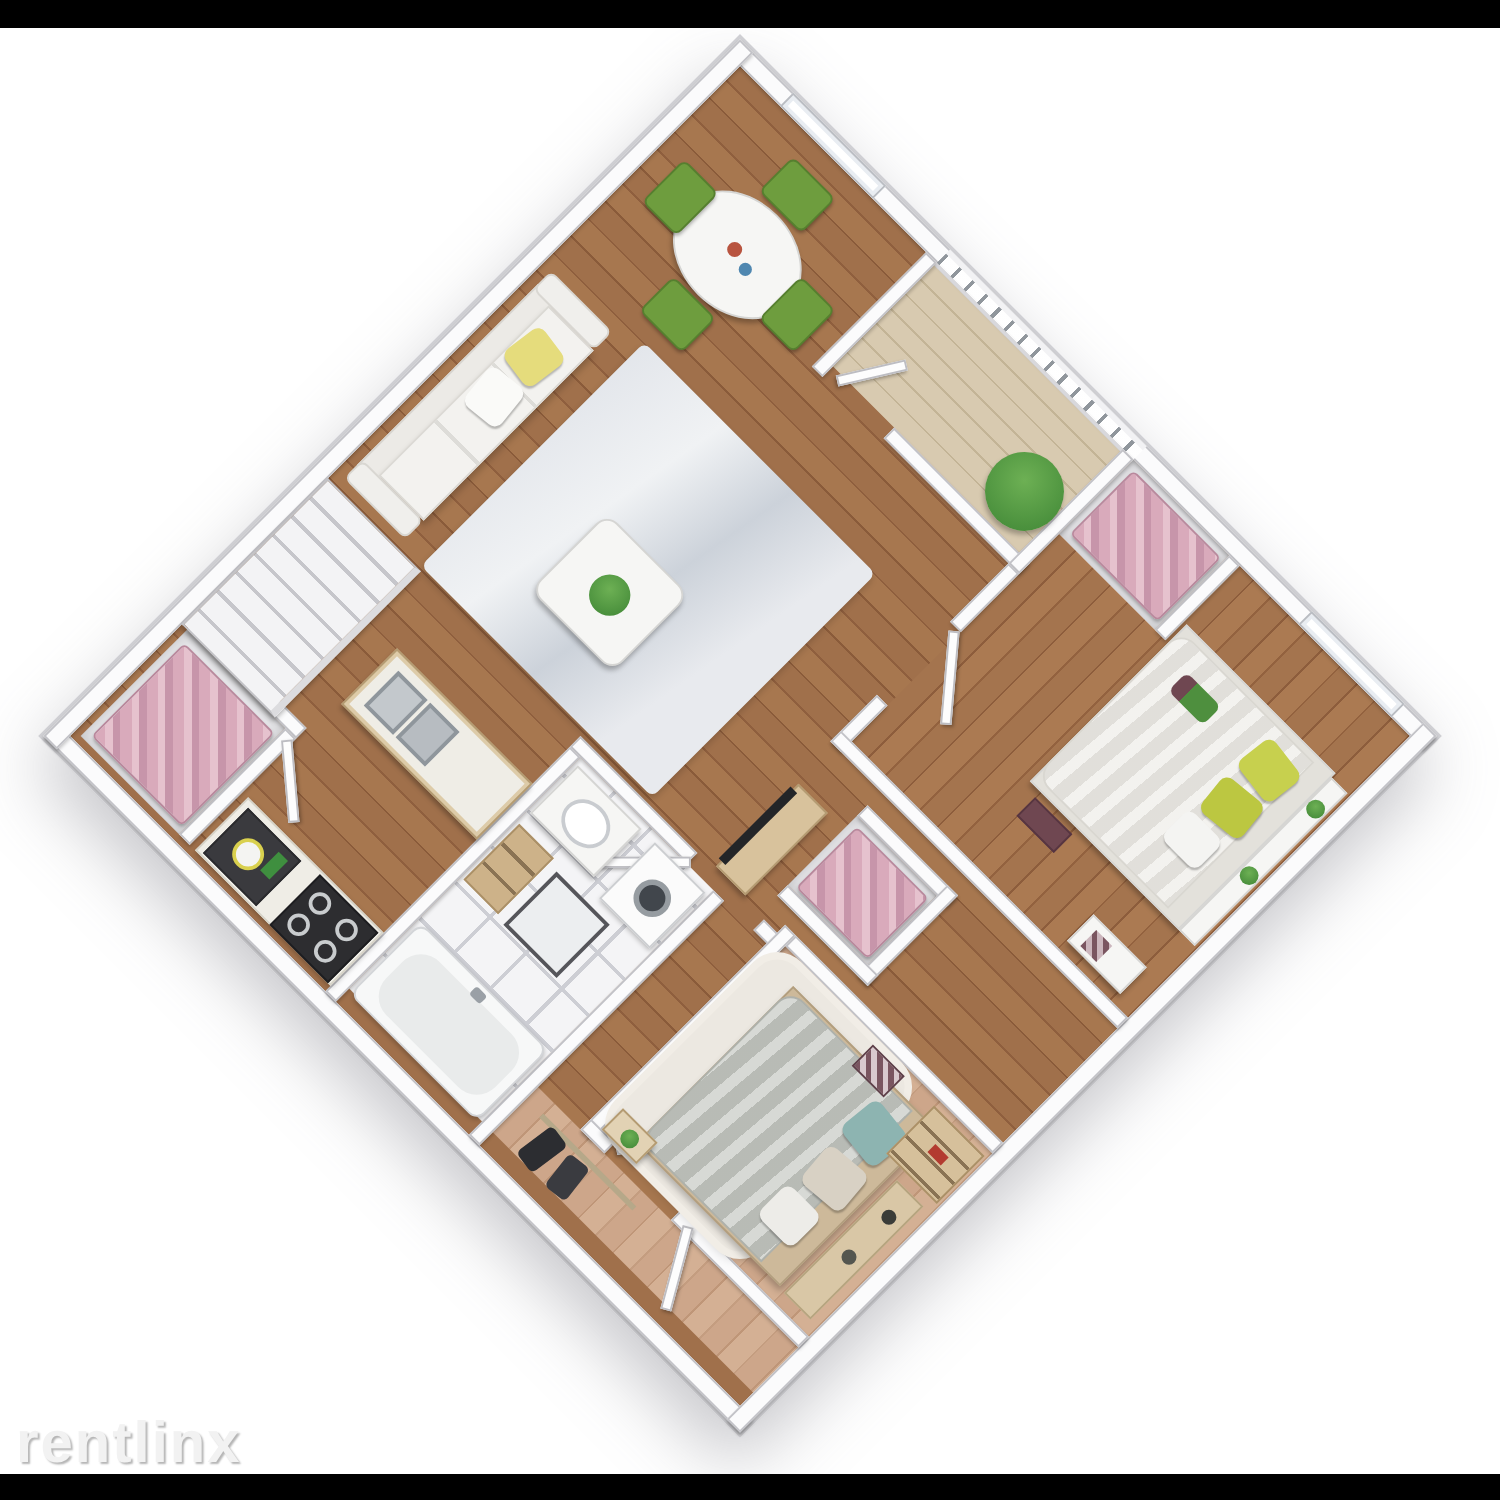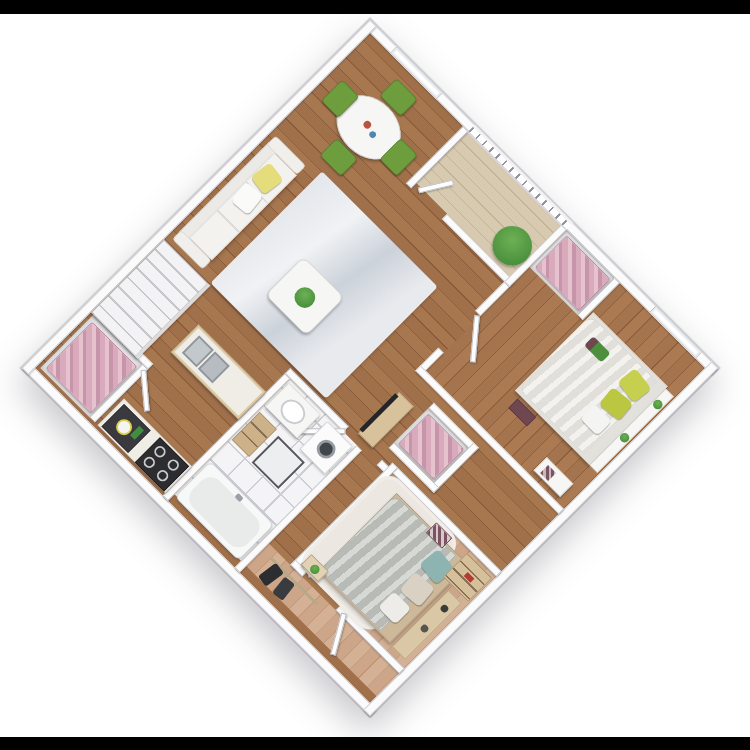--- a/index.html
+++ b/index.html
@@ -200,14 +200,15 @@
     </div>
 
     <div class="abs" style="left:330px;top:478px;width:70px;height:3px;background:#b6a889;"></div>
     <div class="abs" style="left:336px;top:480px;width:14px;height:24px;background:#2c2d31;border-radius:3px;transform:rotate(8deg);"></div>
     <div class="abs" style="left:356px;top:482px;width:14px;height:22px;background:#3a3b40;border-radius:3px;transform:rotate(-7deg);"></div>
 
   </div>
 
   <div class="bar" id="bar-top"></div>
   <div class="bar" id="bar-bottom"></div>
+  <div id="watermark">rentlinx</div>
 
 </div>
 
 </body></html>

